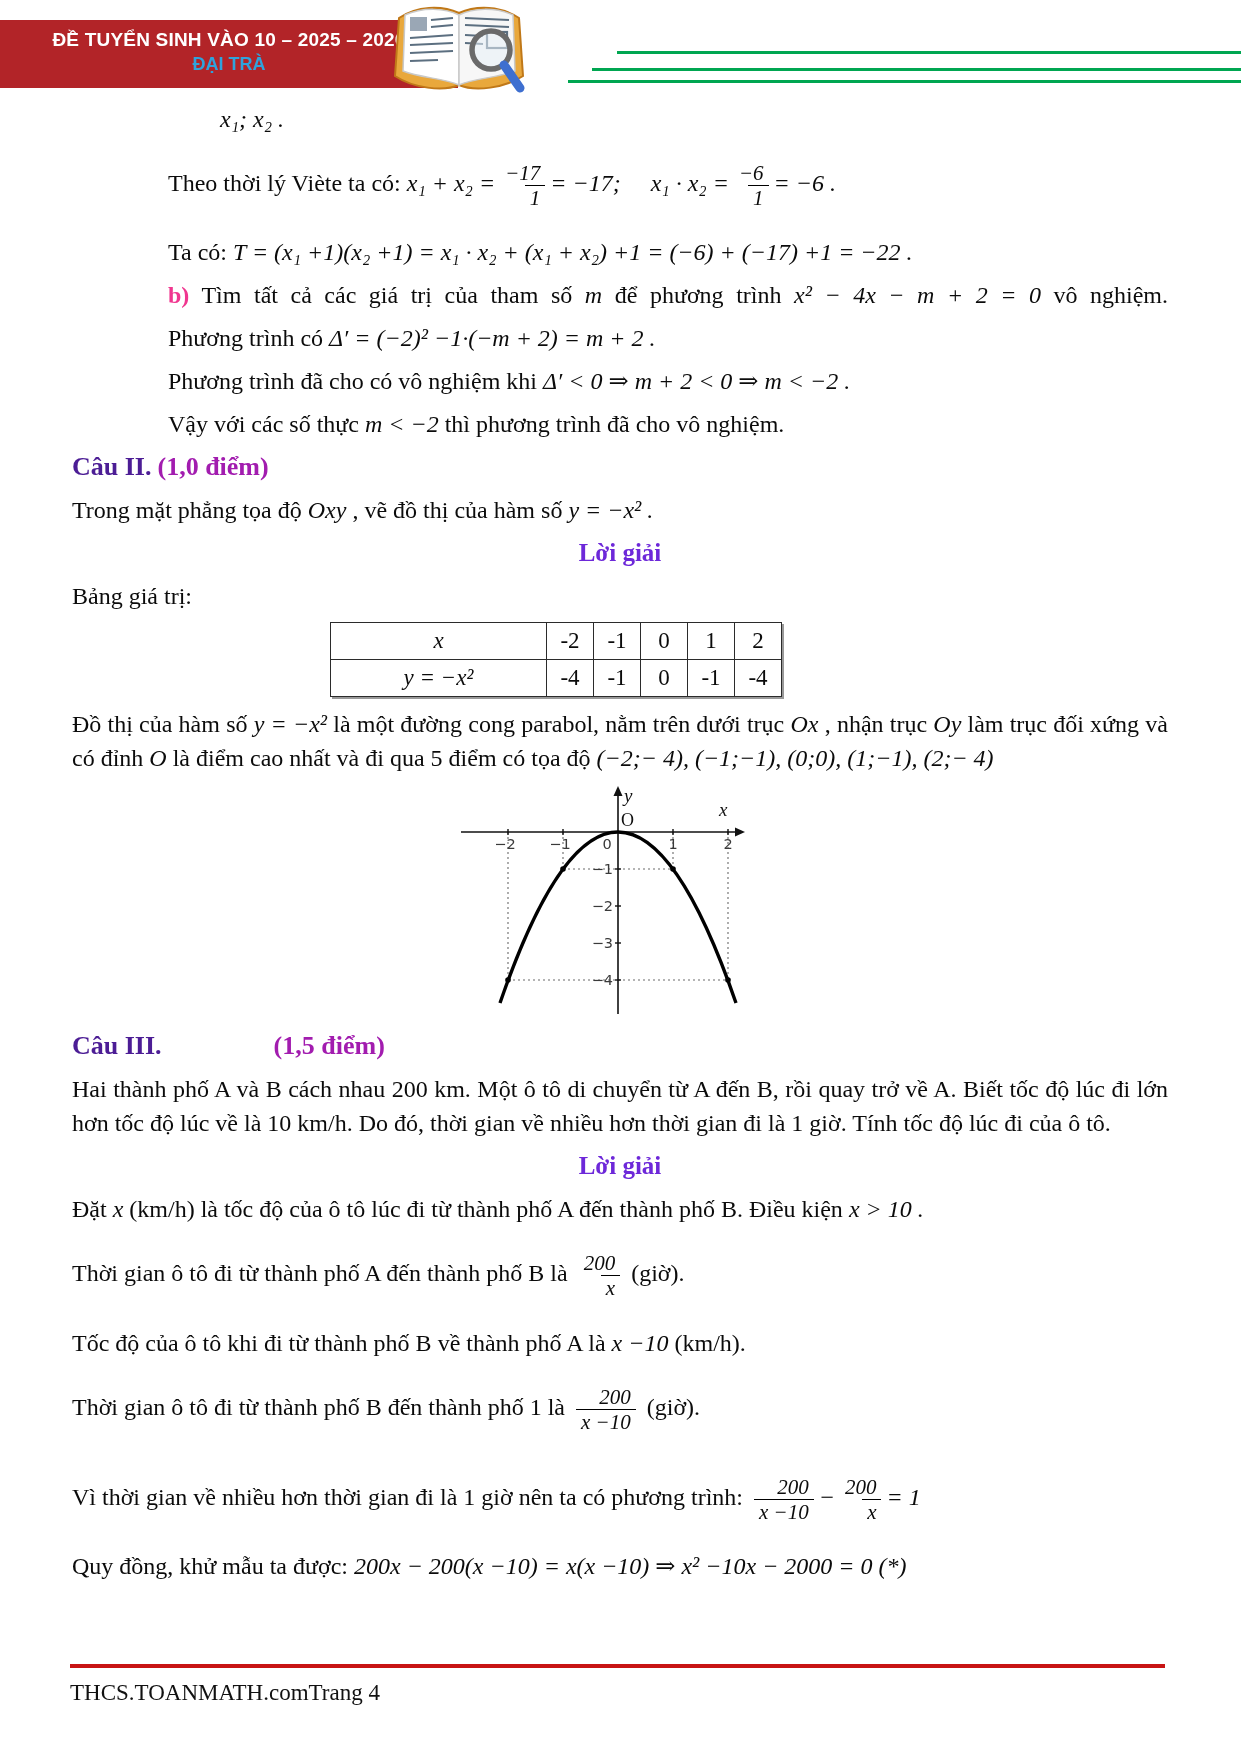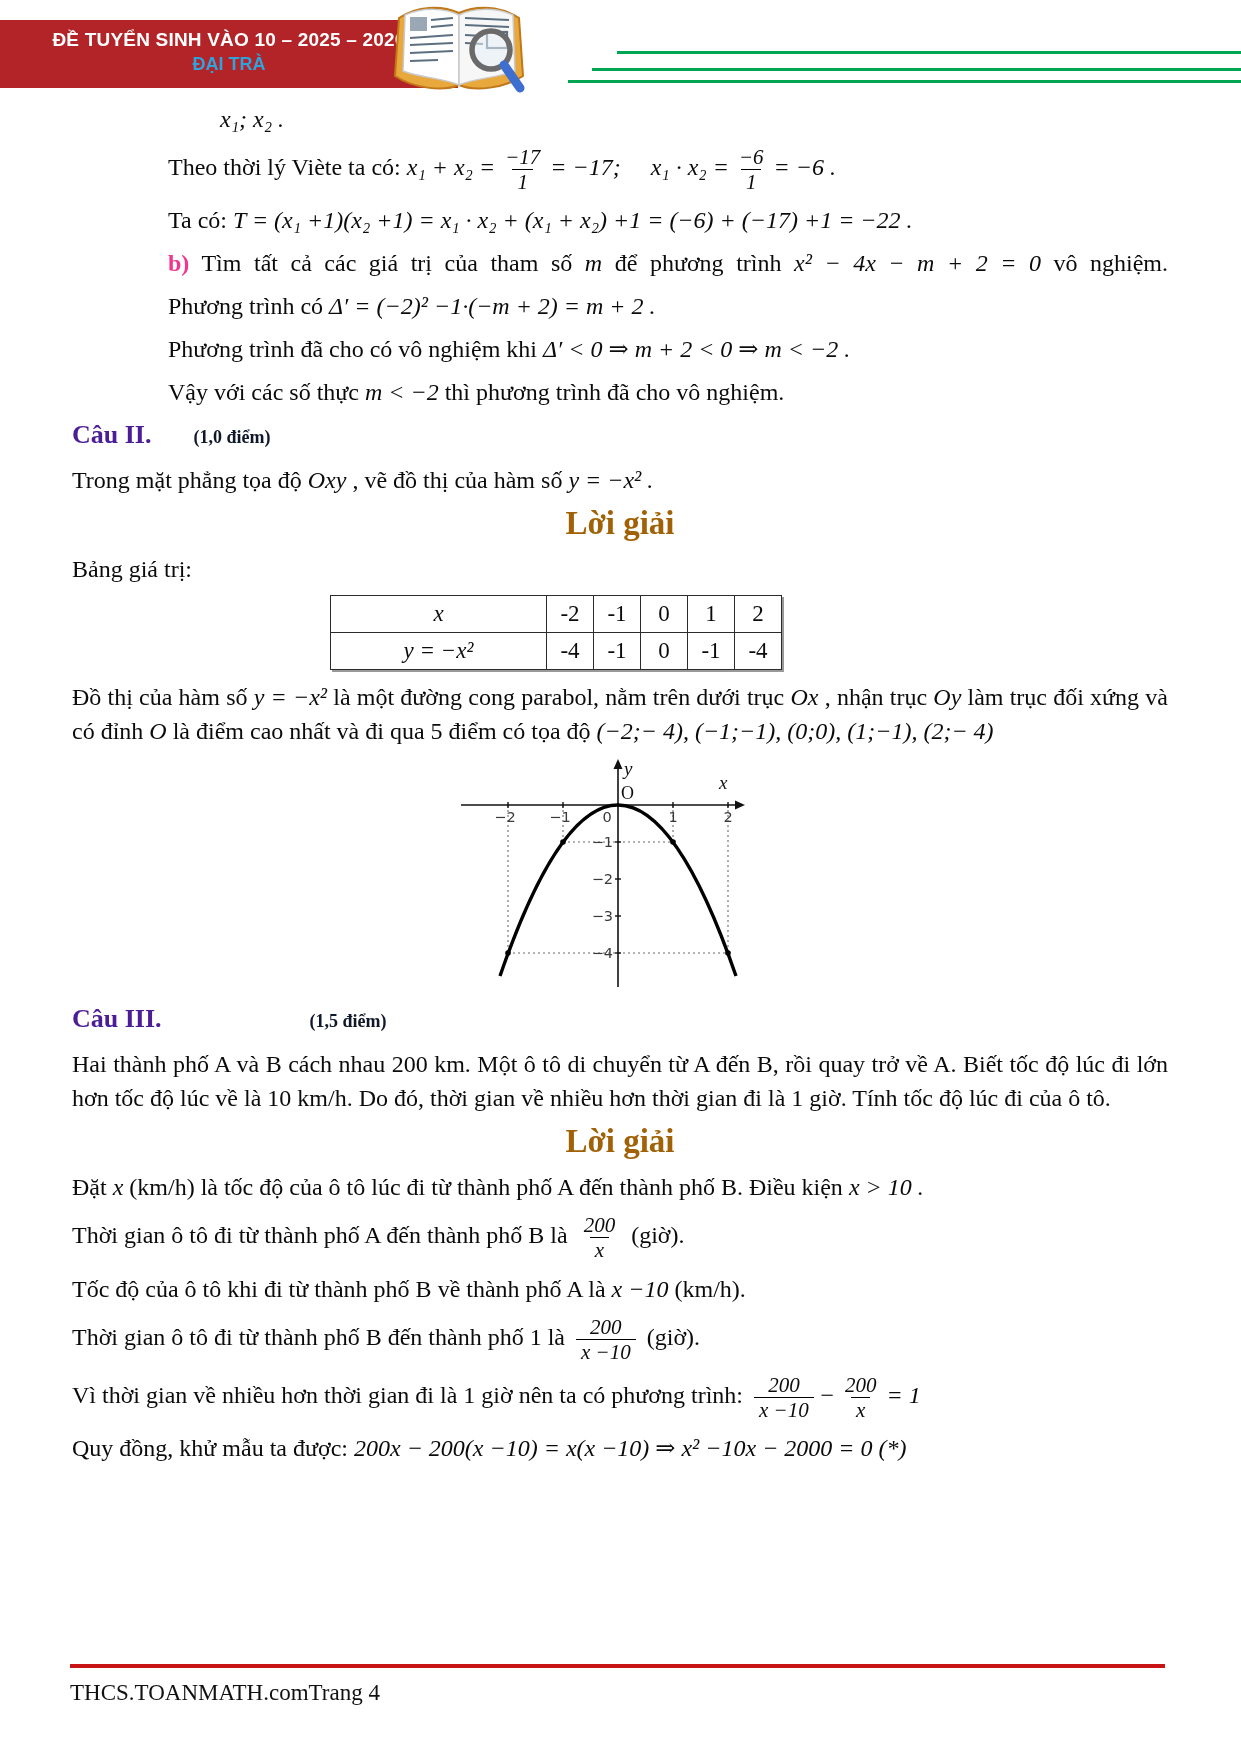--- a/index.html
+++ b/index.html
@@ -20,26 +20,26 @@
   #content{position:absolute;left:72px;top:102px;width:1096px;}
   .ln{margin:0 0 9px 0;line-height:34px;}
   .ind{padding-left:96px;}
   .ind2{padding-left:148px;}
   .center{text-align:center;}
   .justify{text-align:justify;}
   .jl{text-align:justify;text-align-last:justify;}
   .m{font-style:italic;}
   .lab{color:#F0368F;font-weight:bold;}
   .cau{color:#4c1d95;font-weight:bold;font-size:26px;}
-  .pts{color:#0f172a;font-weight:bold;font-size:18px;margin-left:36px;}
-  .lgl{color:#a16207;font-weight:bold;font-size:33px;}
+  .pts{color:#a21caf;font-weight:bold;font-size:26px;}
+  .lgl{color:#6d28d9;font-weight:bold;font-size:25px;}
   .gap-sm{display:inline-block;width:30px;}
   .gap-lg{display:inline-block;width:112px;}
-  .frac{display:inline-flex;flex-direction:column;align-items:center;vertical-align:middle;
-        margin:0 5px;font-size:21px;line-height:1.15;font-style:italic;}
+  .frac{display:inline-flex;flex-direction:column;align-items:flex-end;vertical-align:middle;
+        margin:16px 5px;font-size:21px;line-height:1.15;font-style:italic;}
   .frac .den{border-top:1.6px solid #000;}
   .frac .num,.frac .den{padding:0 5px;}
 
   
   #vtable{border-collapse:collapse;margin:8px auto 10px 258px;box-shadow:2px 2px 0 #999;}
   #vtable td{border:1.4px solid #2b2b2b;height:36px;text-align:center;font-size:23px;padding:0;}
   #vtable td.hd{width:215px;font-style:italic;}
   #vtable td.val{width:46px;}
 
   

